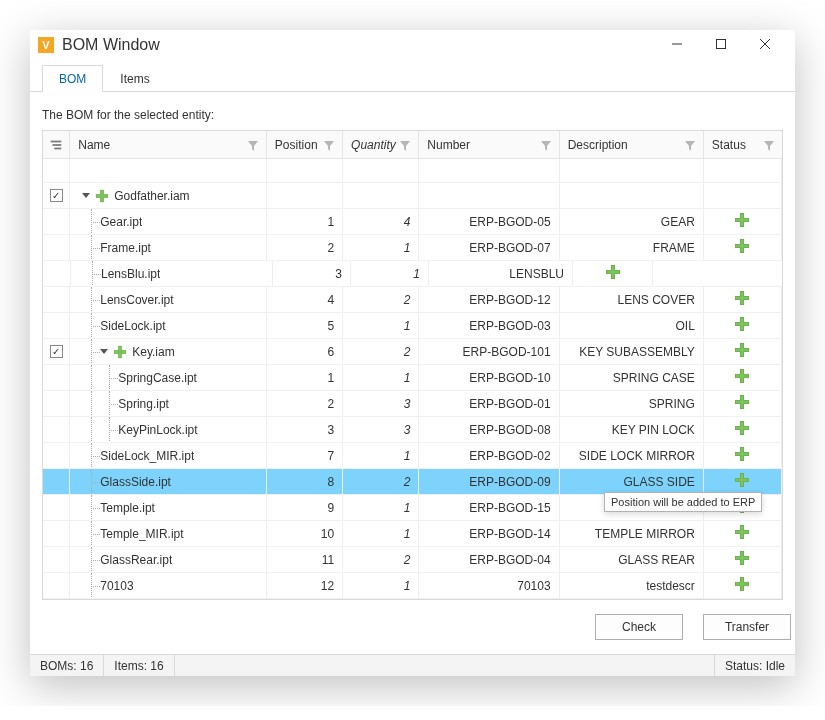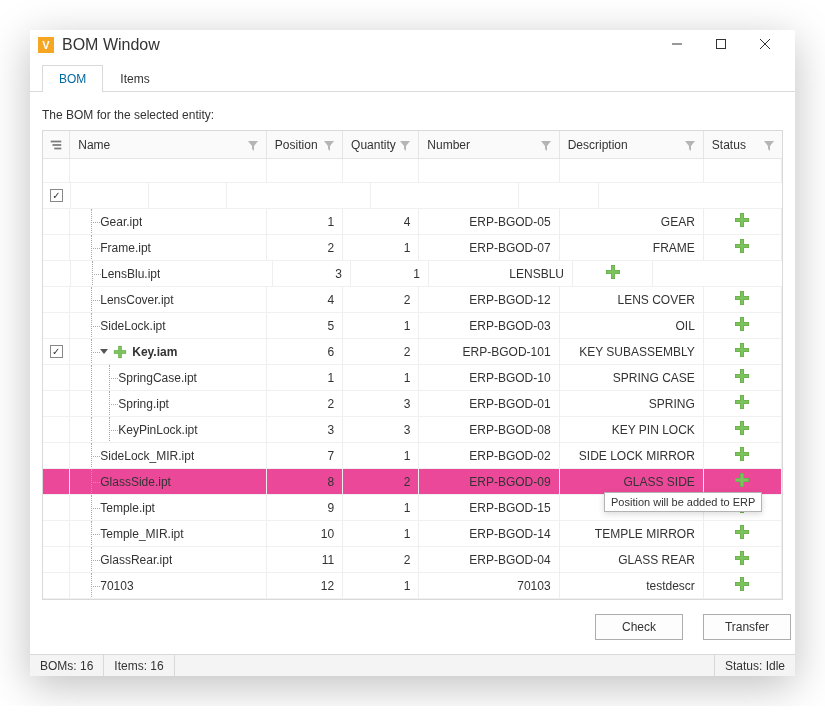--- a/index.html
+++ b/index.html
@@ -76,38 +76,38 @@
       display: flex;
       align-items: center;
       justify-content: space-between;
       height: 100%;
       position: relative;
     }
     .col:last-child { border-right: none; }
     .c-chk { width: 28px; justify-content: center; padding: 0;}
     .c-name { width: 202px; }
     .c-pos { width: 78px; }
-    .c-qty { width: 78px; }
+    .c-qty { width: 78px; font-style: italic; }
     .c-num { width: 144px; }
     .c-desc { width: 148px; }
     .c-stat { width: 80px; }
     .filter-icon {
       width: 10px; height: 10px;
       color: #b5b5b5;
     }
     .gear-icon { width: 14px; height: 14px; color: #7a7a7a; }
     .grid-body { }
     .row {
       display: flex;
       height: 26px;
       align-items: center;
       border-bottom: 1px solid #f0f0f0;
     }
     .row .col { border-right: 1px solid #eee; }
-    .row.highlight { background: #ec4899; }
+    .row.highlight { background: #7dd3fc; }
     .row.filterrow { height: 24px; }
     .cell-right { justify-content: flex-end; }
     .cell-center { justify-content: center; }
     .toggle {
       display: inline-block;
       width: 0; height: 0;
       border-left: 4px solid transparent;
       border-right: 4px solid transparent;
       border-top: 5px solid #555;
       margin-right: 4px;
@@ -297,20 +297,34 @@
         <div class="col c-num"></div>
         <div class="col c-desc"></div>
         <div class="col c-stat"></div>
       </div>
 
       <div class="grid-body" id="grid-body">
           <div class="row">
             <div class="col c-chk">
               <span class="checkbox checked"></span>
             </div>
+            <div class="col c-name">
+              <div class="name-cell" style="padding-left: 4px;">
+                <span class="toggle"></span>
+                <span class="plus-big">
+                  <svg viewBox="0 0 16 16">
+                    <rect x="6" y="1" width="4" height="14" fill="#5fa544"></rect>
+                    <rect x="1" y="6" width="14" height="4" fill="#5fa544"></rect>
+                    <rect x="6.5" y="1.5" width="3" height="13" fill="#7cc35e"></rect>
+                    <rect x="1.5" y="6.5" width="13" height="3" fill="#7cc35e"></rect>
+                  </svg>
+                </span>
+                <span class="name-text">Godfather.iam</span>
+              </div>
+            </div>
             <div class="col c-pos cell-right">
               <span></span>
             </div>
             <div class="col c-qty cell-right">
               <span></span>
             </div>
             <div class="col c-num cell-right">
               <span></span>
             </div>
             <div class="col c-desc cell-right">
@@ -458,21 +472,21 @@
                   <rect x="6.5" y="1.5" width="3" height="13" fill="#7cc35e"></rect>
                   <rect x="1.5" y="6.5" width="13" height="3" fill="#7cc35e"></rect>
                 </svg></span>
             </div>
           </div>
           <div class="row">
             <div class="col c-chk">
               <span class="checkbox checked"></span>
             </div>
             <div class="col c-name">
-              <div class="name-cell" style="padding-left: 4px; font-weight: bold;">
+              <div class="name-cell" style="padding-left: 4px;">
                 <span class="tree-line"></span>
                 <span class="toggle"></span>
                 <span class="plus-big">
                   <svg viewBox="0 0 16 16">
                     <rect x="6" y="1" width="4" height="14" fill="#5fa544"></rect>
                     <rect x="1" y="6" width="14" height="4" fill="#5fa544"></rect>
                     <rect x="6.5" y="1.5" width="3" height="13" fill="#7cc35e"></rect>
                     <rect x="1.5" y="6.5" width="13" height="3" fill="#7cc35e"></rect>
                   </svg>
                 </span>

